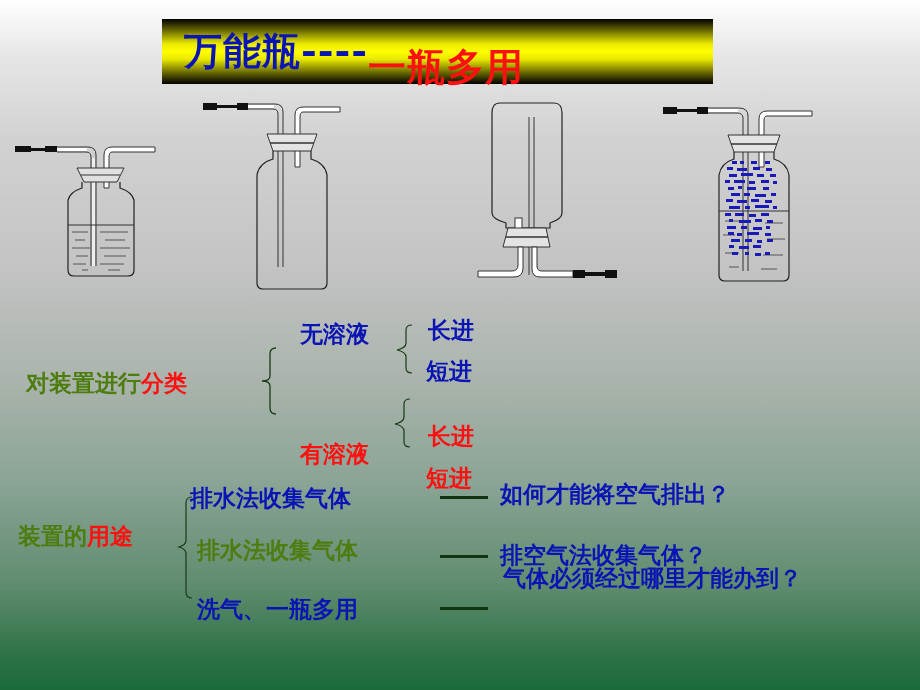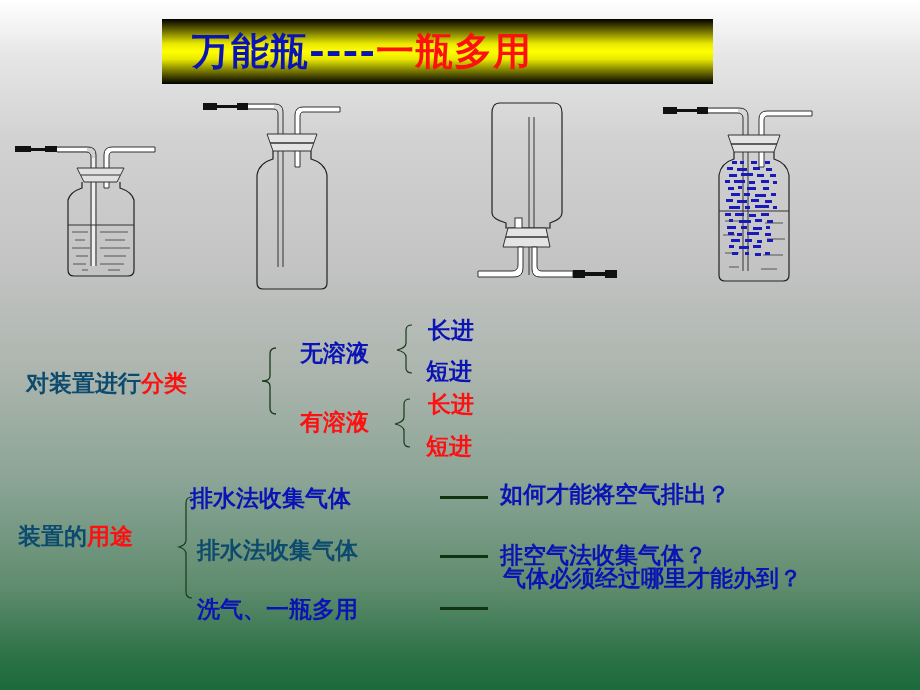--- a/index.html
+++ b/index.html
@@ -8,27 +8,27 @@
       background: linear-gradient(to bottom,
         #ffffff 0%, #e6e6e6 8%, #d2d2d2 20%, #c4c4c4 38%,
         #aab4ac 55%, #8aa495 70%, #5f8c6e 85%, #2e7248 95%, #1a6a3a 100%);
       font-family: "DejaVu Serif", "Liberation Serif", serif;
     }
     .abs { position: absolute; }
     .title-bar {
       left: 162px; top: 19px; width: 551px; height: 65px;
       background: linear-gradient(to bottom,
         #000000 0%, #6b6b00 18%, #e8e800 38%, #ffff00 50%, #e8e800 62%, #6b6b00 82%, #000000 100%);
-      box-sizing: border-box; padding-left: 30px;
+      box-sizing: border-box; padding-left: 22px;
       display: flex; align-items: center;
       font-size: 38px; font-weight: bold; letter-spacing: 1px;
     }
     .blue { color: #0a14b4; }
-    .red { color: #ff1010; }
-    .dkgreen { color: #0c4a6e; }
+    .red { color: #ff1010; margin-top: 32px; }
+    .dkgreen { color: #4d7c0f; }
     .txt-b { font-size: 23px; white-space: nowrap; line-height: 1; font-weight: bold; }
     .dash {
       height: 3px; background: #10340f;
     }
     svg { overflow: visible; }
   </style>
 </head>
 <body>
 
 <div class="abs title-bar">
@@ -185,21 +185,21 @@
 </svg>
 
 <div class="abs txt-b" style="left:26px;top:371px">
   <span class="dkgreen">对装置进行</span><span class="red">分类</span>
 </div>
 
 <svg class="abs" style="left:258px;top:346px" width="24" height="70">
   <path d="M18 2 Q12 2 12 8 V30 Q12 35 4 35 Q12 35 12 40 V62 Q12 68 18 68" fill="none" stroke="#1a3a1a" stroke-width="1.3"></path>
 </svg>
 
-<div class="abs txt-b blue" style="left:300px;top:341px">无溶液</div>
+<div class="abs txt-b blue" style="left:300px;top:322px">无溶液</div>
 <div class="abs txt-b red" style="left:300px;top:410px">有溶液</div>
 
 <svg class="abs" style="left:394px;top:323px" width="22" height="52">
   <path d="M18 2 Q12 2 12 7 V20 Q12 25 3 27 Q12 29 12 34 V45 Q12 50 18 50" fill="none" stroke="#1a3a1a" stroke-width="1.2"></path>
 </svg>
 <svg class="abs" style="left:392px;top:397px" width="22" height="52">
   <path d="M18 2 Q12 2 12 7 V20 Q12 25 3 27 Q12 29 12 34 V45 Q12 50 18 50" fill="none" stroke="#1a3a1a" stroke-width="1.2"></path>
 </svg>
 
 <div class="abs txt-b blue" style="left:428px;top:318px">长进</div>

